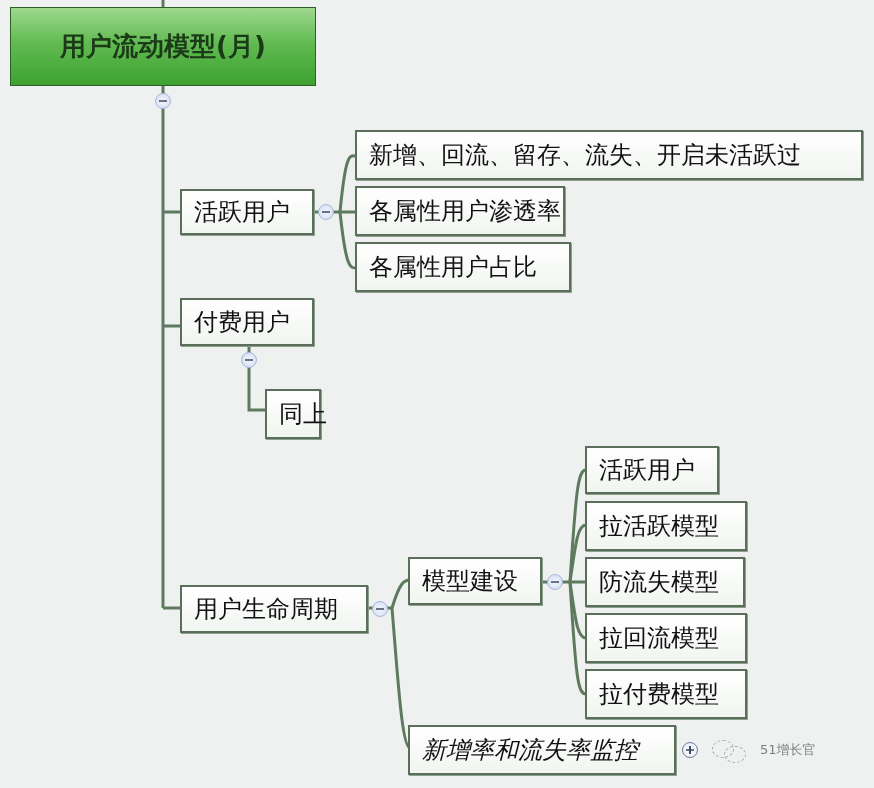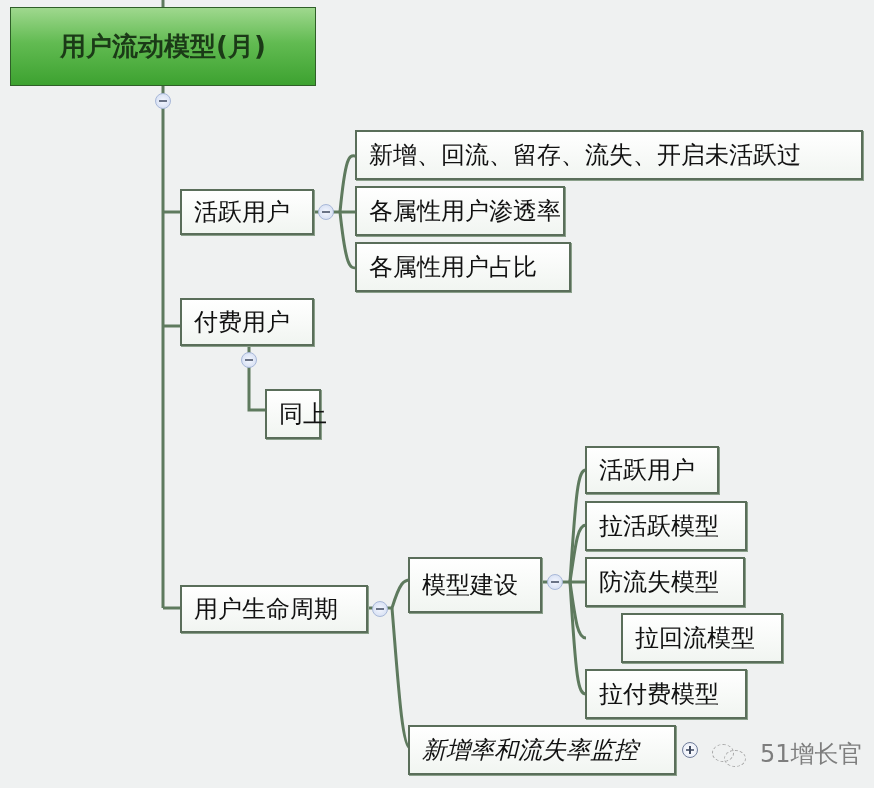--- a/index.html
+++ b/index.html
@@ -30,21 +30,21 @@
     box-sizing:border-box; border:1px solid #a8b8d8;
     background:radial-gradient(#f4f7ff, #cfdaf0);
     display:flex; align-items:center; justify-content:center;
     font-size:12px; color:#556; line-height:1;
   }
   .toggle .bar { width:8px; height:1.5px; background:#6a7386; }
   .toggle.plus { border-color:#6f7d9a; background:radial-gradient(#fff,#e3e8f5); }
   .toggle.plus .vbar { position:absolute; width:1.5px; height:8px; background:#3f4a60; }
   .watermark {
     position:absolute; left:712px; top:738px; display:flex; align-items:center; gap:12px;
-    color:#6b6b6b; font-size:24px; opacity:0.85;
+    color:#6b6b6b; font-size:13px; opacity:0.85;
   }
   .wm-icon { width:36px; height:24px; position:relative; }
   .wm-icon span { position:absolute; border-radius:50%; border:1.5px dashed #9a9a9a; }
 </style>
 </head>
 <body>
 
 <svg class="lines" viewBox="0 0 874 788">
   <g fill="none" stroke="#5e7a5e" stroke-width="3">
 
@@ -108,37 +108,37 @@
     <span>同上</span>
   </div>
 
 <div class="node" style="left:180px;top:585px;width:188px;height:48px;">
     <span>用户生命周期</span>
   </div>
 <div class="toggle" style="left:372px;top:601px;">
     <div class="bar"></div>
   </div>
 
-<div class="node" style="left:408px;top:557px;width:134px;height:56px;">
+<div class="node" style="left:408px;top:557px;width:134px;height:48px;">
     <span>模型建设</span>
   </div>
 <div class="toggle" style="left:547px;top:574px;">
     <div class="bar"></div>
   </div>
 
 <div class="node" style="left:585px;top:446px;width:134px;height:48px;">
     <span>活跃用户</span>
   </div>
 <div class="node" style="left:585px;top:501px;width:162px;height:50px;">
     <span>拉活跃模型</span>
   </div>
 <div class="node" style="left:585px;top:557px;width:160px;height:50px;">
     <span>防流失模型</span>
   </div>
-<div class="node" style="left:585px;top:613px;width:162px;height:50px;margin-left:36px;">
+<div class="node" style="left:585px;top:613px;width:162px;height:50px;">
     <span>拉回流模型</span>
   </div>
 <div class="node" style="left:585px;top:669px;width:162px;height:50px;">
     <span>拉付费模型</span>
   </div>
 
 <div class="node" style="left:408px;top:725px;width:268px;height:50px;font-style:italic;">
     <span>新增率和流失率监控</span>
   </div>
 <div class="toggle plus" style="left:682px;top:742px;">

